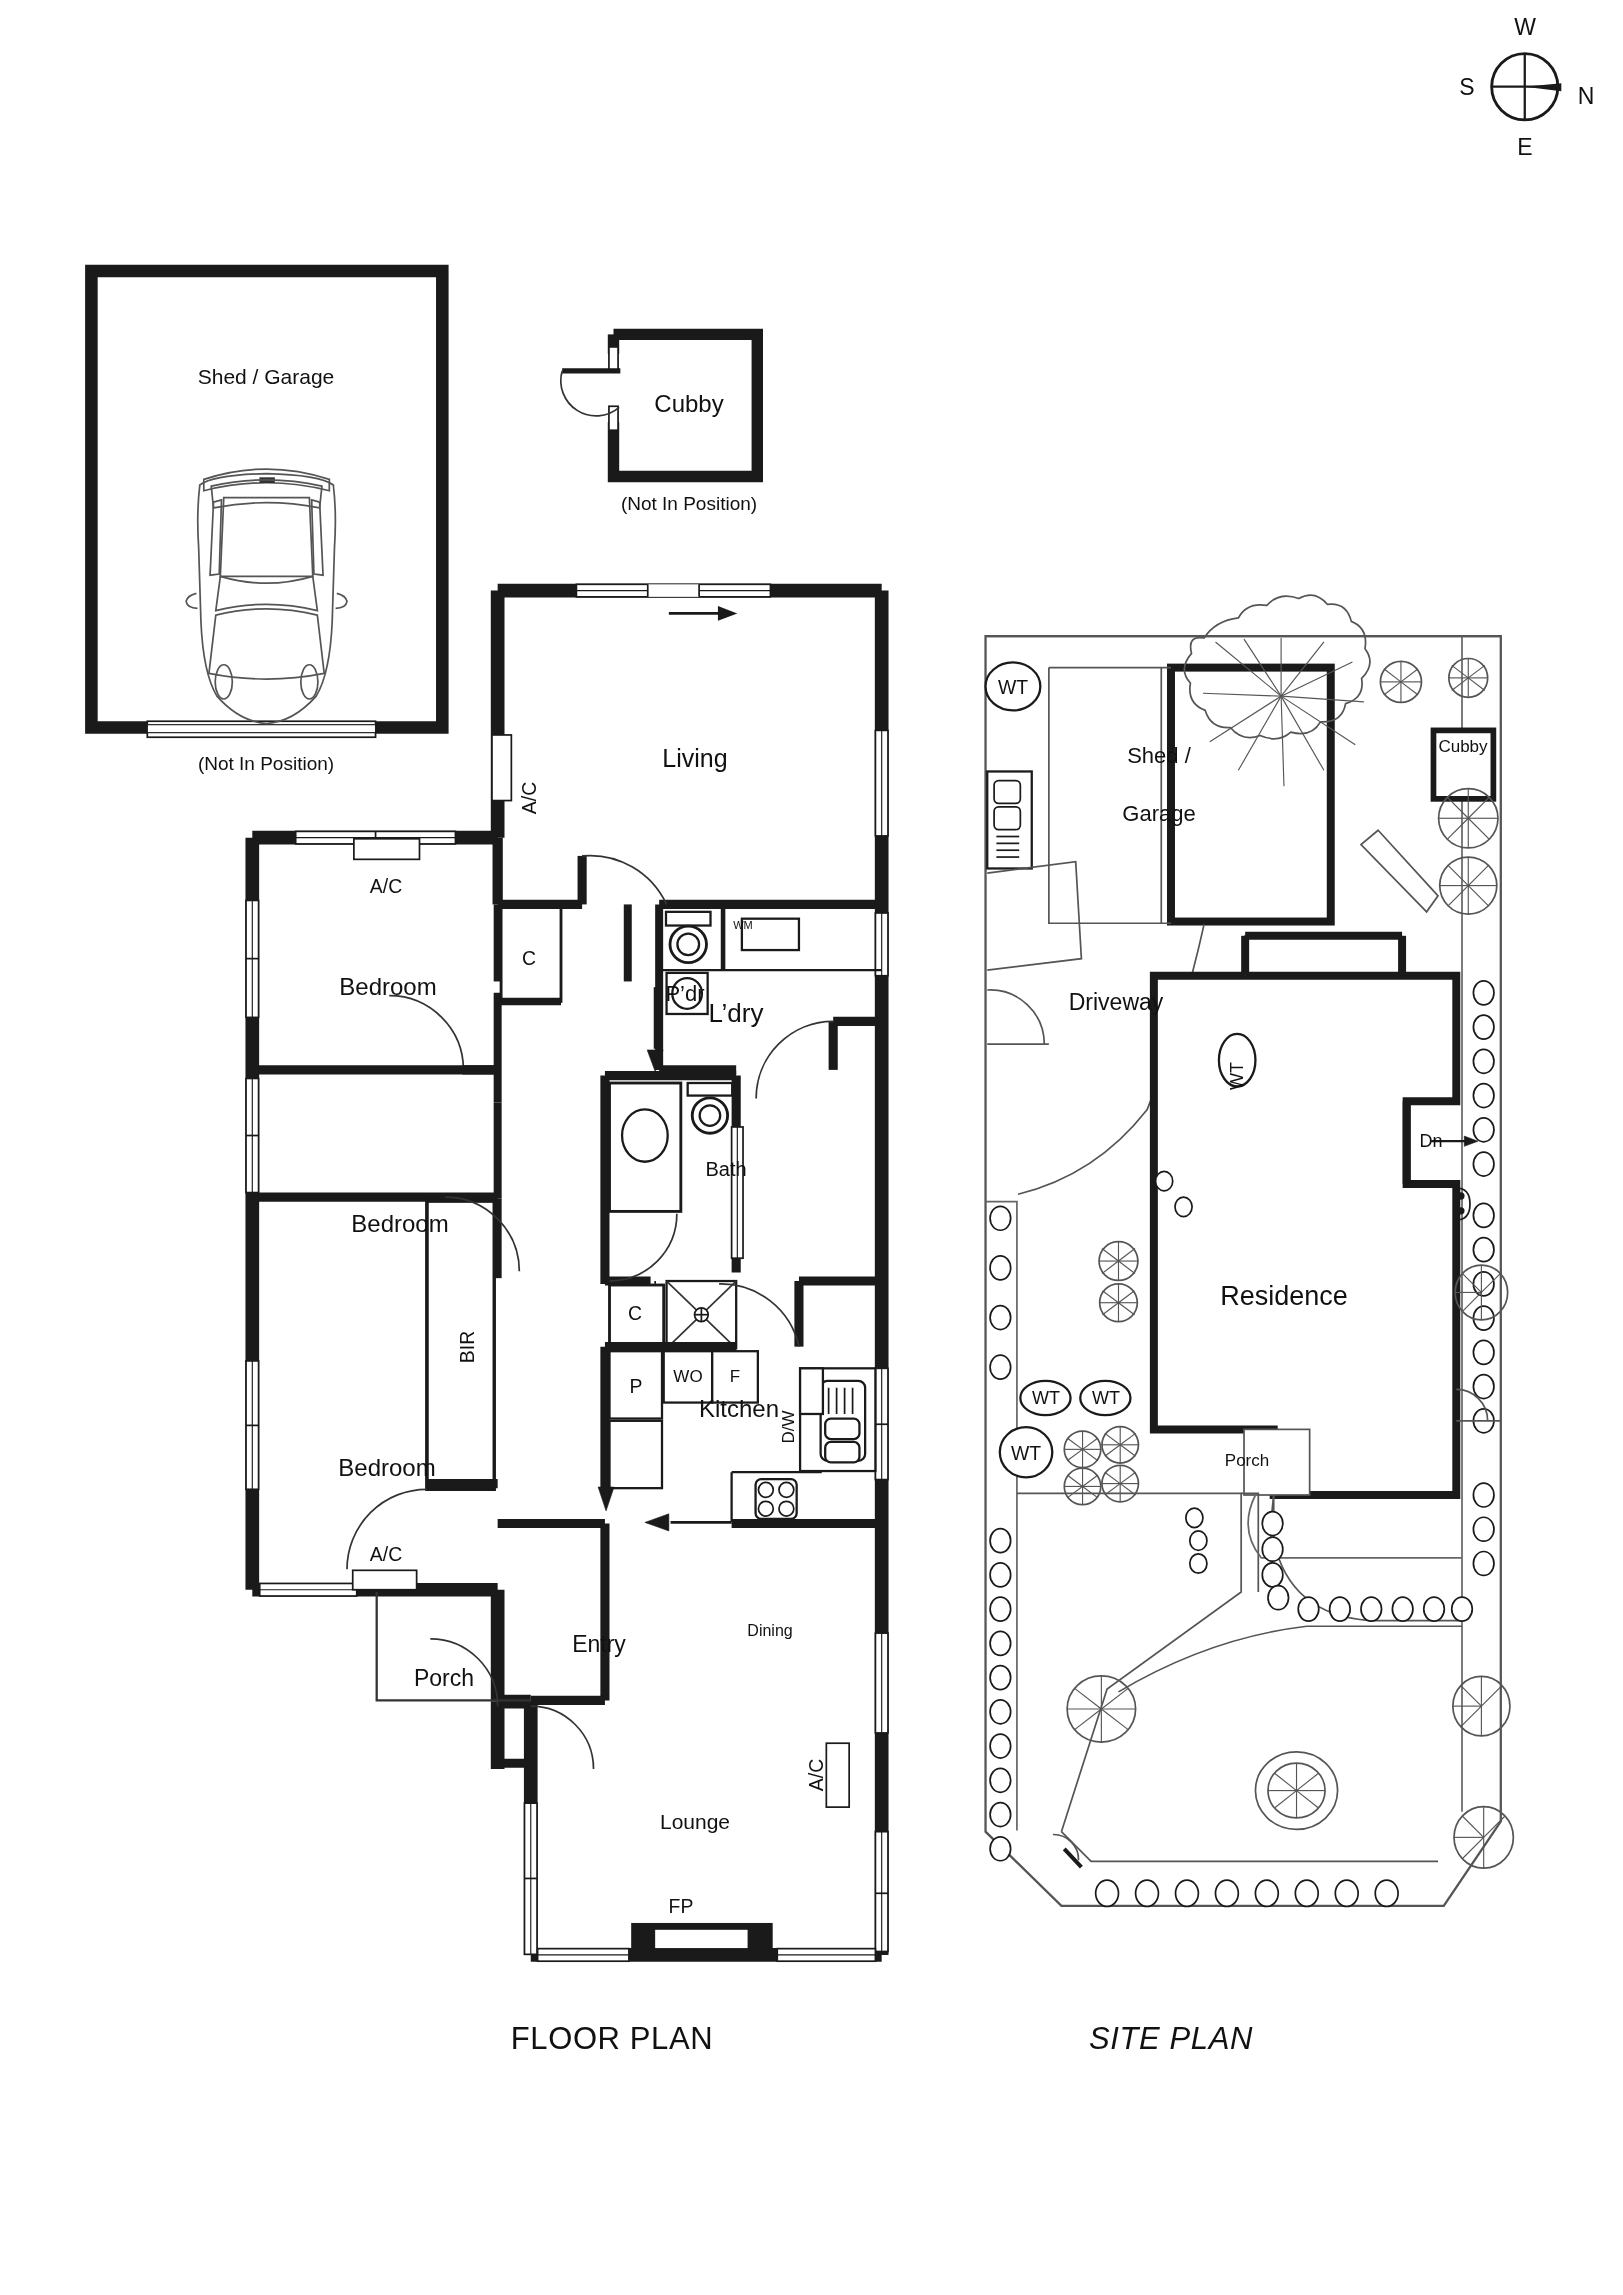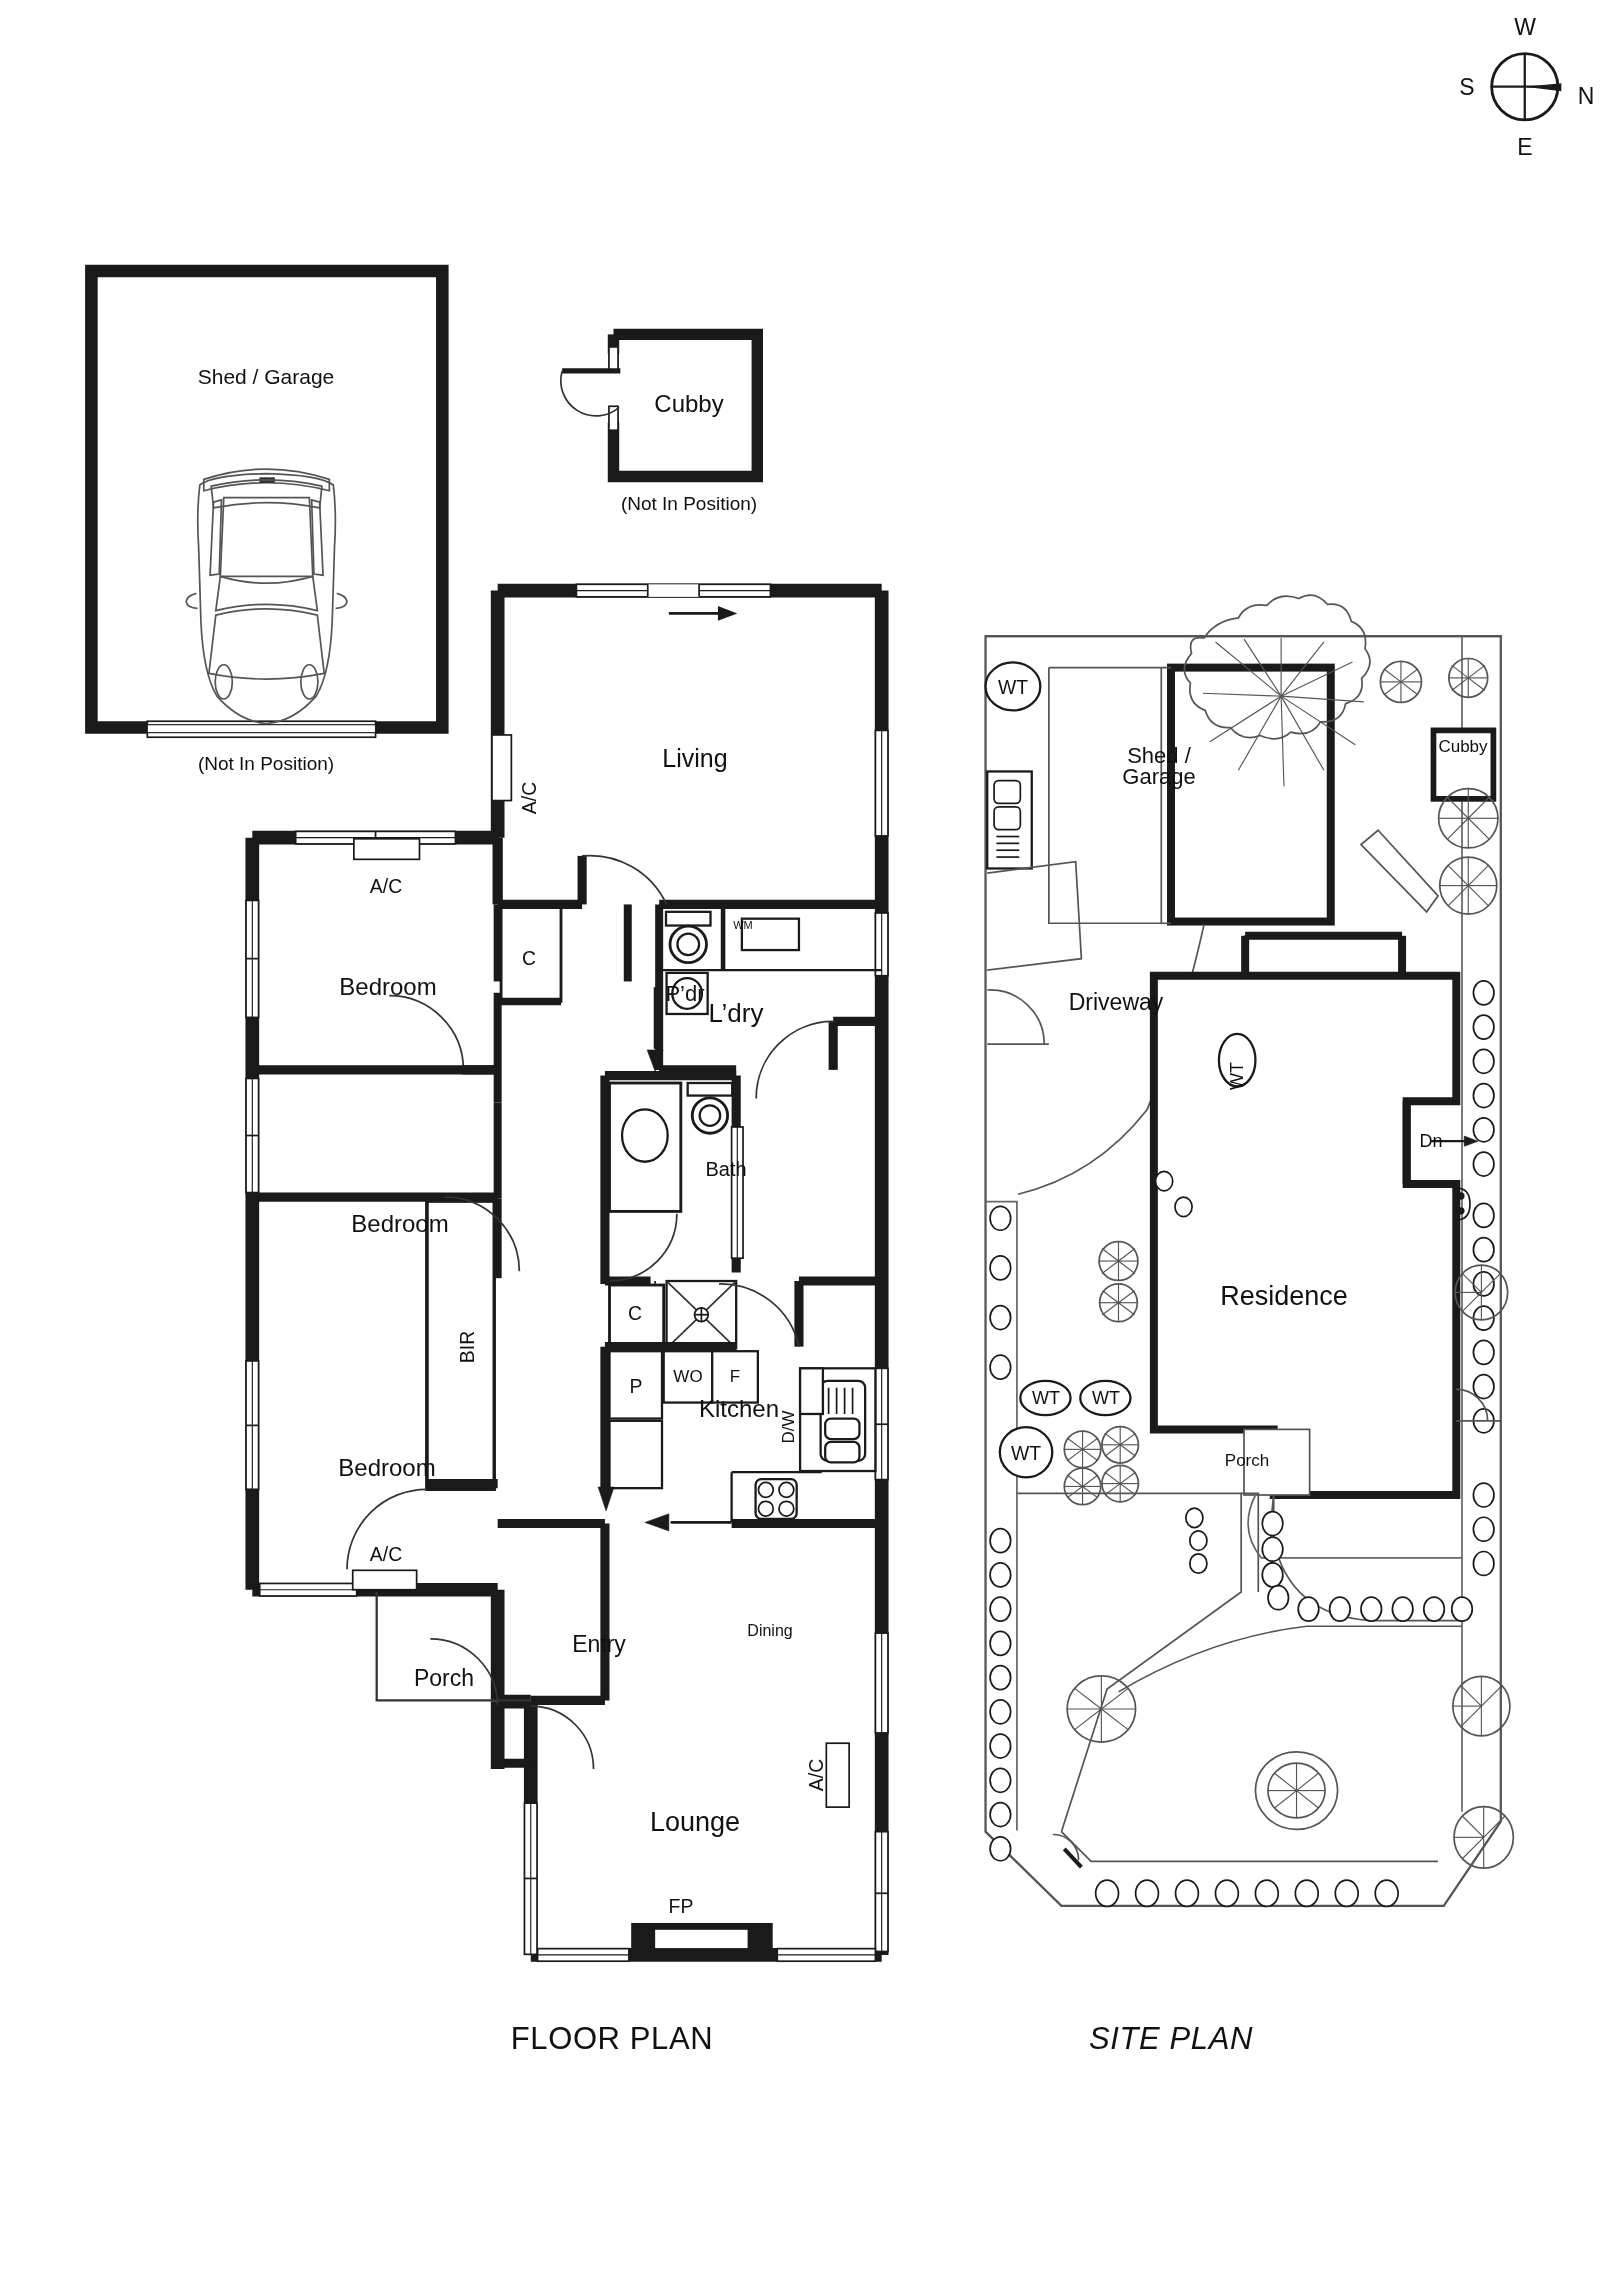--- a/index.html
+++ b/index.html
@@ -692,40 +692,40 @@
 
   <div class="lbl ctr room-lbl" style="left:695px;top:758px;font-size:25px;">Living</div>
   <div class="lbl ctr room-lbl" style="left:388px;top:987px;font-size:24px;">Bedroom</div>
   <div class="lbl ctr room-lbl" style="left:400px;top:1224px;font-size:24px;">Bedroom</div>
   <div class="lbl ctr room-lbl" style="left:387px;top:1468px;font-size:24px;">Bedroom</div>
   <div class="lbl ctr room-lbl-sm" style="left:685px;top:994px;font-size:22px;">P’dr</div>
   <div class="lbl ctr room-lbl-sm" style="left:736px;top:1013px;font-size:26px;">L’dry</div>
   <div class="lbl ctr room-lbl" style="left:726px;top:1169px;font-size:20px;">Bath</div>
   <div class="lbl ctr room-lbl" style="left:739px;top:1409px;font-size:24px;">Kitchen</div>
   <div class="lbl ctr room-lbl" style="left:770px;top:1599px;font-size:16px;margin-top:32px;">Dining</div>
-  <div class="lbl ctr room-lbl" style="left:695px;top:1822px;font-size:27px;">Lounge</div>
+  <div class="lbl ctr room-lbl" style="left:695px;top:1822px;font-size:21px;">Lounge</div>
   <div class="lbl ctr room-lbl" style="left:599px;top:1644px;font-size:23px;">Entry</div>
   <div class="lbl ctr room-lbl" style="left:444px;top:1678px;font-size:23px;">Porch</div>
 
   <div class="lbl ctrv" style="left:529px;top:798px;font-size:19.4px;">A/C</div>
   <div class="lbl ctr" style="left:386px;top:886px;font-size:19.4px;">A/C</div>
   <div class="lbl ctr" style="left:386px;top:1554px;font-size:19.4px;">A/C</div>
   <div class="lbl ctrv" style="left:816px;top:1775px;font-size:19.4px;">A/C</div>
   <div class="lbl ctr" style="left:529px;top:958px;font-size:19.4px;">C</div>
   <div class="lbl ctr" style="left:635px;top:1313px;font-size:19.4px;">C</div>
   <div class="lbl ctrv" style="left:467px;top:1347px;font-size:19.4px;">BIR</div>
   <div class="lbl ctr" style="left:743px;top:925px;font-size:11px;">WM</div>
   <div class="lbl ctr" style="left:688px;top:1377px;font-size:17px;">WO</div>
   <div class="lbl ctr" style="left:735px;top:1377px;font-size:17px;">F</div>
   <div class="lbl ctr" style="left:636px;top:1386px;font-size:19.4px;">P</div>
   <div class="lbl ctrv" style="left:789px;top:1427px;font-size:17px;">D/W</div>
   <div class="lbl ctr" style="left:681px;top:1906px;font-size:19.4px;">FP</div>
 
   <div class="lbl ctr" style="left:1159px;top:756px;font-size:22px;">Shed /</div>
-  <div class="lbl ctr" style="left:1159px;top:777px;font-size:22px;text-align:right;">Garage</div>
+  <div class="lbl ctr" style="left:1159px;top:814px;font-size:22px;text-align:right;">Garage</div>
   <div class="lbl ctr" style="left:1463px;top:747px;font-size:17px;">Cubby</div>
   <div class="lbl ctr" style="left:1116px;top:1002px;font-size:23px;">Driveway</div>
   <div class="lbl ctr" style="left:1284px;top:1296px;font-size:27px;">Residence</div>
   <div class="lbl ctr" style="left:1247px;top:1461px;font-size:17px;">Porch</div>
   <div class="lbl ctr" style="left:1431px;top:1141px;font-size:18px;">Dn</div>
 
   <div class="lbl ctr" style="left:1013px;top:687px;font-size:19.4px;">WT</div>
   <div class="lbl ctrv" style="left:1237px;top:1076px;font-size:18px;">WT</div>
   <div class="lbl ctr" style="left:1046px;top:1398px;font-size:18px;">WT</div>
   <div class="lbl ctr" style="left:1106px;top:1398px;font-size:18px;">WT</div>

